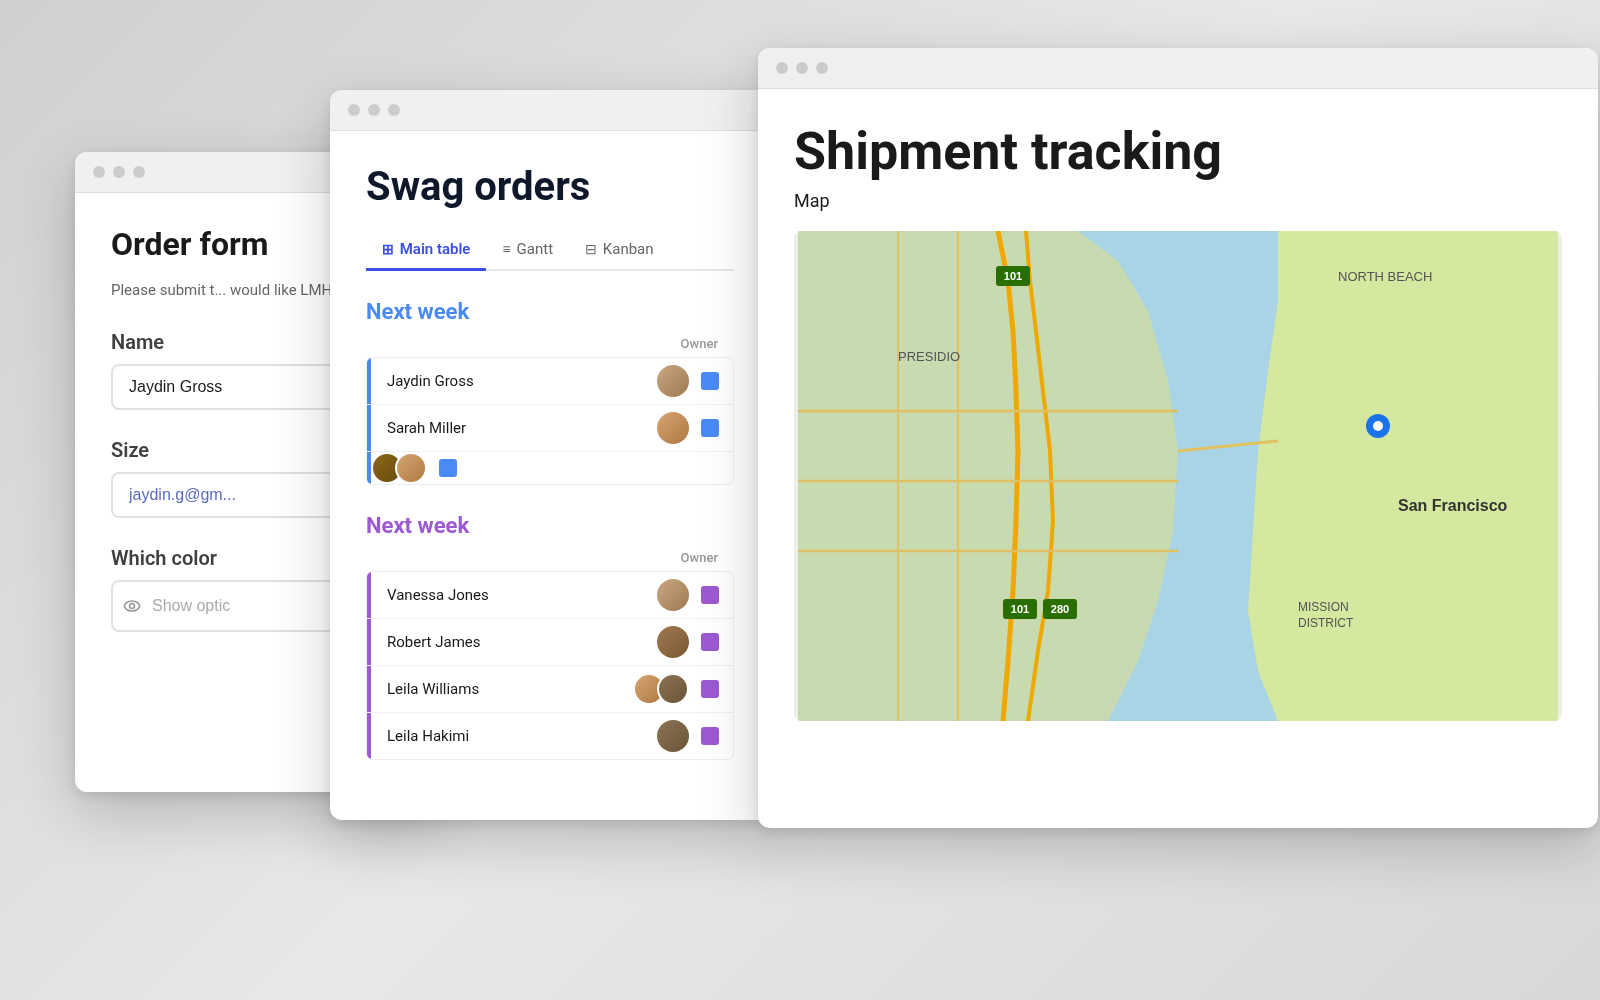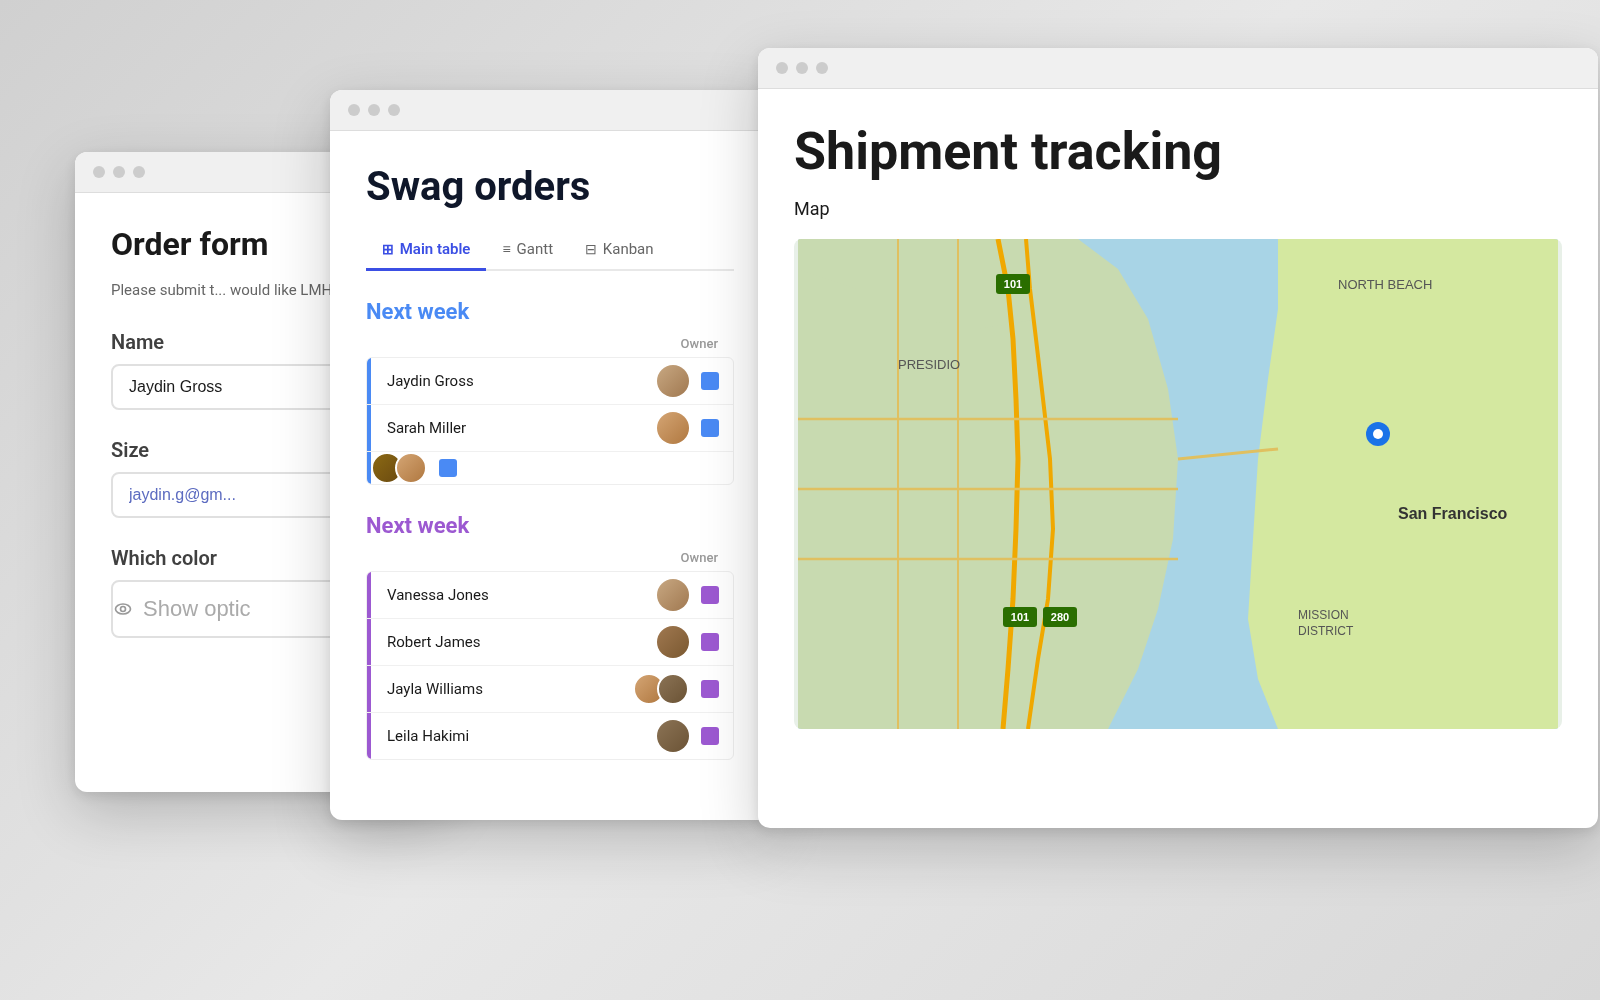--- a/index.html
+++ b/index.html
@@ -98,24 +98,24 @@
     .field-group {
       margin-bottom: 4px;
     }
 
     .show-options-btn {
       display: flex;
       align-items: center;
       gap: 10px;
       border: 2px solid #e0e0e0;
       border-radius: 8px;
-      padding: 14px 0;
+      padding: 14px 9px;
       width: 100%;
       background: #fff;
-      font-size: 22px;
+      font-size: 16px;
       color: #aaa;
       cursor: pointer;
     }
 
     .eye-icon {
       width: 20px;
       height: 20px;
       color: #999;
     }
 
@@ -269,21 +269,21 @@
       top: 48px;
       width: 840px;
       height: 780px;
       z-index: 3;
     }
 
     .shipment-title {
       font-size: 52px;
       font-weight: 700;
       color: #1a1a1a;
-      margin-bottom: 16px;
+      margin-bottom: 8px;
     }
 
     .map-label {
       font-size: 18px;
       font-weight: 400;
       color: #1a1a1a;
       margin-bottom: 20px;
     }
 
     .map-container {
@@ -402,21 +402,21 @@
           <div class="row-color-dot" style="background:#9c59d1; margin-right:14px;"></div>
         </div>
         <div class="table-row">
           <div class="row-accent purple"></div>
           <div class="row-name">Robert James</div>
           <div class="row-avatar av6"></div>
           <div class="row-color-dot" style="background:#9c59d1; margin-right:14px;"></div>
         </div>
         <div class="table-row">
           <div class="row-accent purple"></div>
-          <div class="row-name">Jayla Williams</div>
+          <div class="row-name">Leila Williams</div>
           <div class="avatar-multi">
             <div class="row-avatar av7"></div>
             <div class="row-avatar av8"></div>
           </div>
           <div class="row-color-dot" style="background:#9c59d1; margin-right:14px;"></div>
         </div>
         <div class="table-row">
           <div class="row-accent purple"></div>
           <div class="row-name">Leila Hakimi</div>
           <div class="row-avatar av8"></div>

